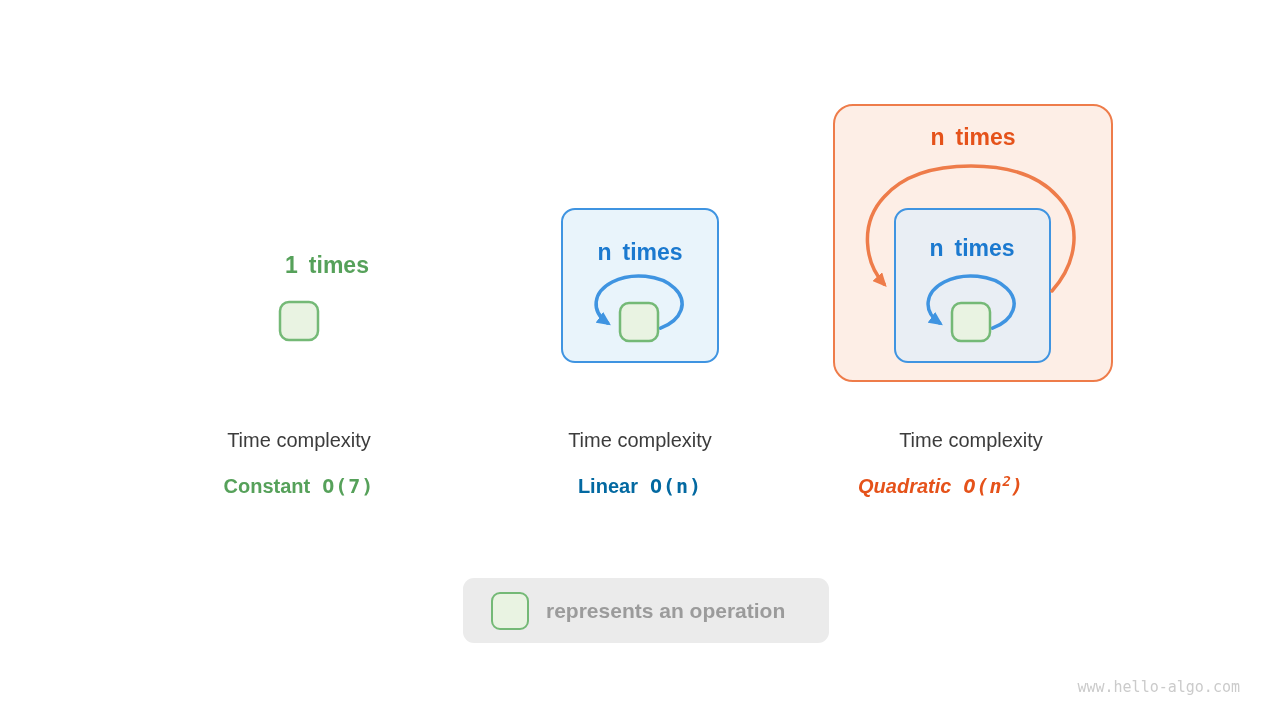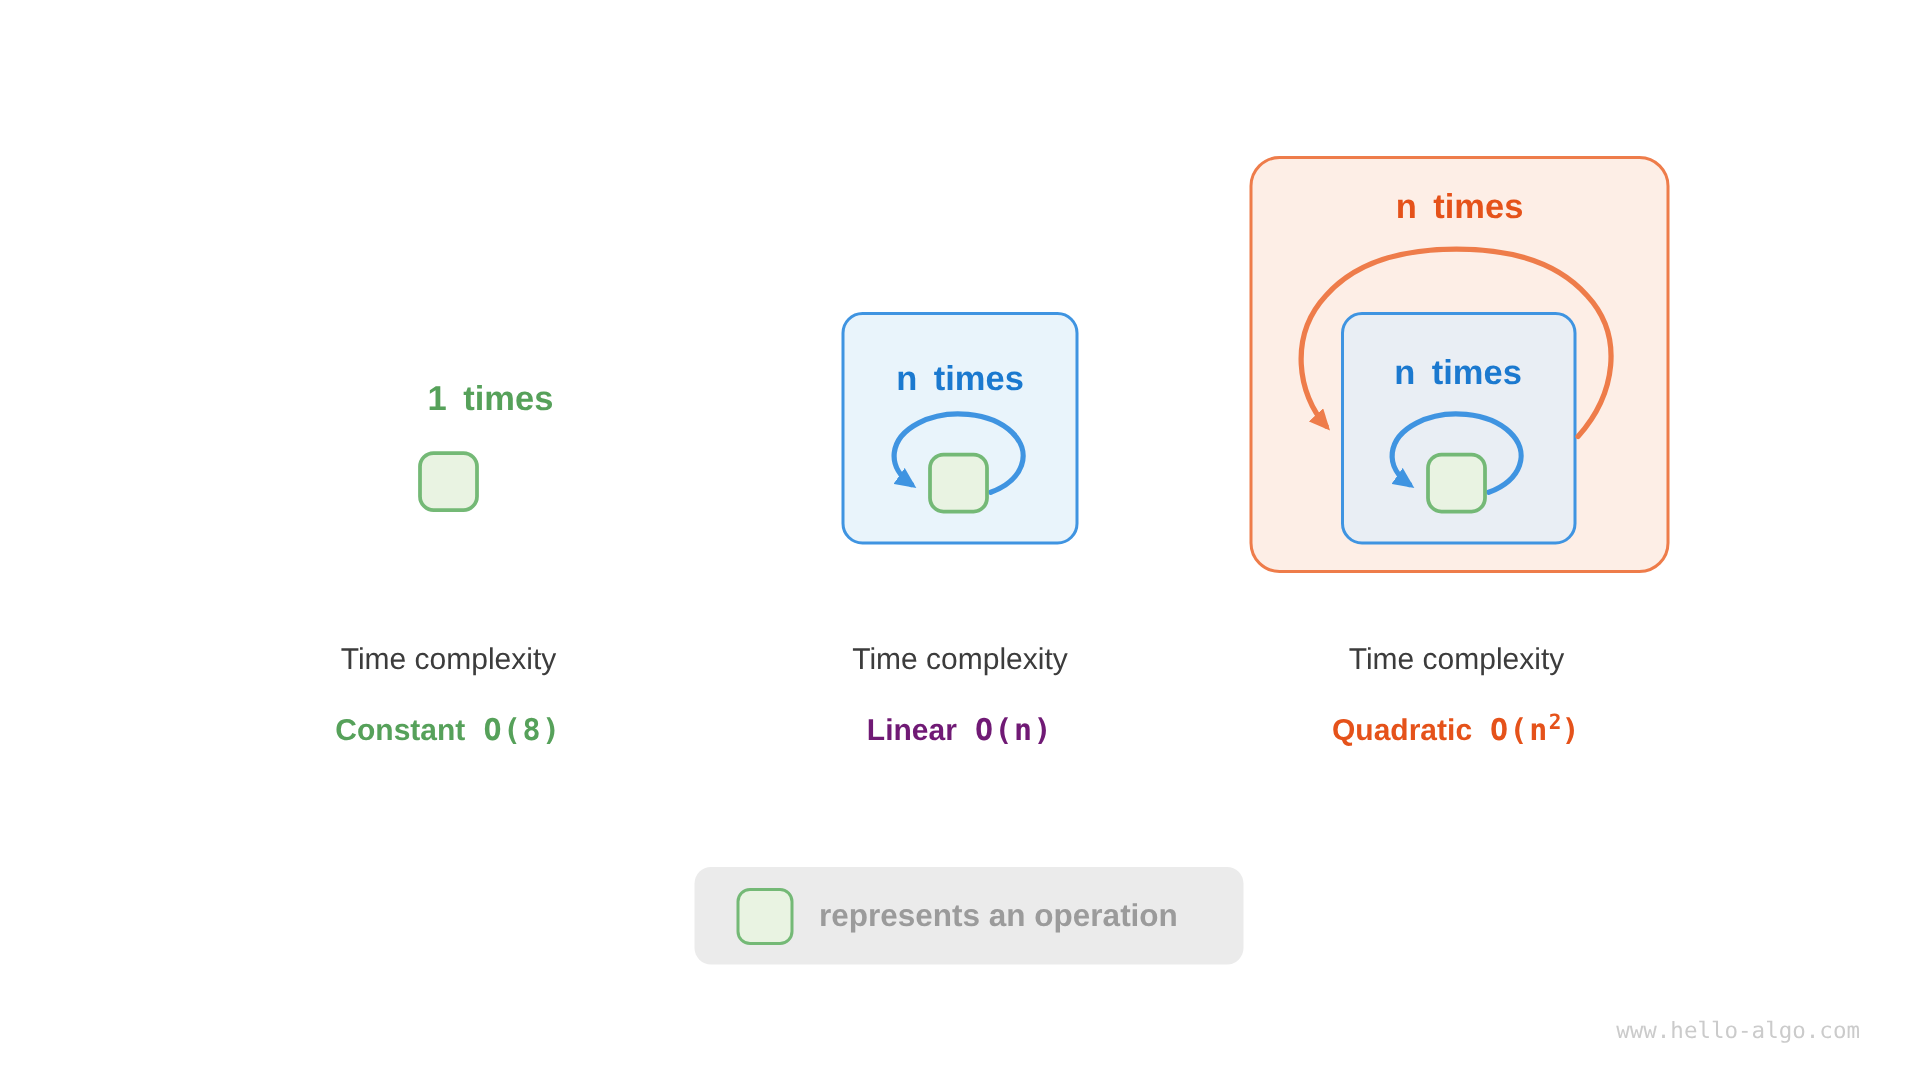--- a/index.html
+++ b/index.html
@@ -34,21 +34,21 @@
   .blue .num,.blue .word{color:#1b79cf;}
   .orange .num,.orange .word{color:#e5521a;}
 
   
   .tc-title{font-size:20px;font-weight:400;color:#3c3c3c;line-height:22px;}
   .tc-formula{font-size:20px;font-weight:700;line-height:24px;}
   .tc-formula .kind{margin-right:12px;margin-top:20px;}
   .tc-formula .bigo{font-family:"DejaVu Sans Mono",monospace;font-weight:700;letter-spacing:1px;}
   .tc-formula .sup{font-size:14px;position:relative;top:-7px;letter-spacing:0;}
   .fg-green{color:#56a15a;}
-  .fg-blue{color:#701a75;}
+  .fg-blue{color:#0369a1;}
   .fg-orange{color:#e5521a;}
 
   
   .legend{
     left:463px;top:578px;width:366px;height:65px;
     background:#ebebeb;border-radius:11px;
     display:flex;align-items:center;padding-left:28px;box-sizing:border-box;
   }
   .legend-square{
     width:38px;height:38px;border-radius:9px;box-sizing:border-box;
@@ -94,39 +94,39 @@
     <rect x="280" y="302" width="38" height="38" rx="9" fill="#e9f3e2" stroke="#74b976" stroke-width="2.5"></rect>
     <rect x="620" y="303" width="38" height="38" rx="9" fill="#e9f3e2" stroke="#74b976" stroke-width="2.5"></rect>
     <rect x="952" y="303" width="38" height="38" rx="9" fill="#e9f3e2" stroke="#74b976" stroke-width="2.5"></rect>
   </svg>
 
   <div class="abs center-x count-line green" style="left:299px;top:253px;margin-left:28px;">
     <span class="num">1</span><span class="word">times</span>
   </div>
   <div class="abs center-x tc-title" style="left:299px;top:429px;">Time complexity</div>
   <div class="abs center-x tc-formula fg-green" style="left:299px;top:474px;">
-    <span class="kind">Constant</span><span class="bigo">O(8)</span>
+    <span class="kind">Constant</span><span class="bigo">O(7)</span>
   </div>
 
   <div class="abs center-x count-line blue" style="left:640px;top:240px;">
     <span class="num">n</span><span class="word">times</span>
   </div>
   <div class="abs center-x tc-title" style="left:640px;top:429px;">Time complexity</div>
   <div class="abs center-x tc-formula fg-blue" style="left:640px;top:474px;">
     <span class="kind">Linear</span><span class="bigo">O(n)</span>
   </div>
 
   <div class="abs center-x count-line orange" style="left:973px;top:125px;">
     <span class="num">n</span><span class="word">times</span>
   </div>
   <div class="abs center-x count-line blue" style="left:972px;top:236px;">
     <span class="num">n</span><span class="word">times</span>
   </div>
   <div class="abs center-x tc-title" style="left:971px;top:429px;">Time complexity</div>
-  <div class="abs center-x tc-formula fg-orange" style="left:971px;top:474px;">
+  <div class="abs center-x tc-formula fg-orange" style="left:941px;top:474px;font-style:italic;">
     <span class="kind">Quadratic</span><span class="bigo"><span>O(n</span><span class="sup">2</span><span>)</span></span>
   </div>
 
   <div class="abs legend">
     <div class="legend-square"></div>
     <div class="legend-text">represents an operation</div>
   </div>
 
   <div class="abs watermark">www.hello-algo.com</div>
 

